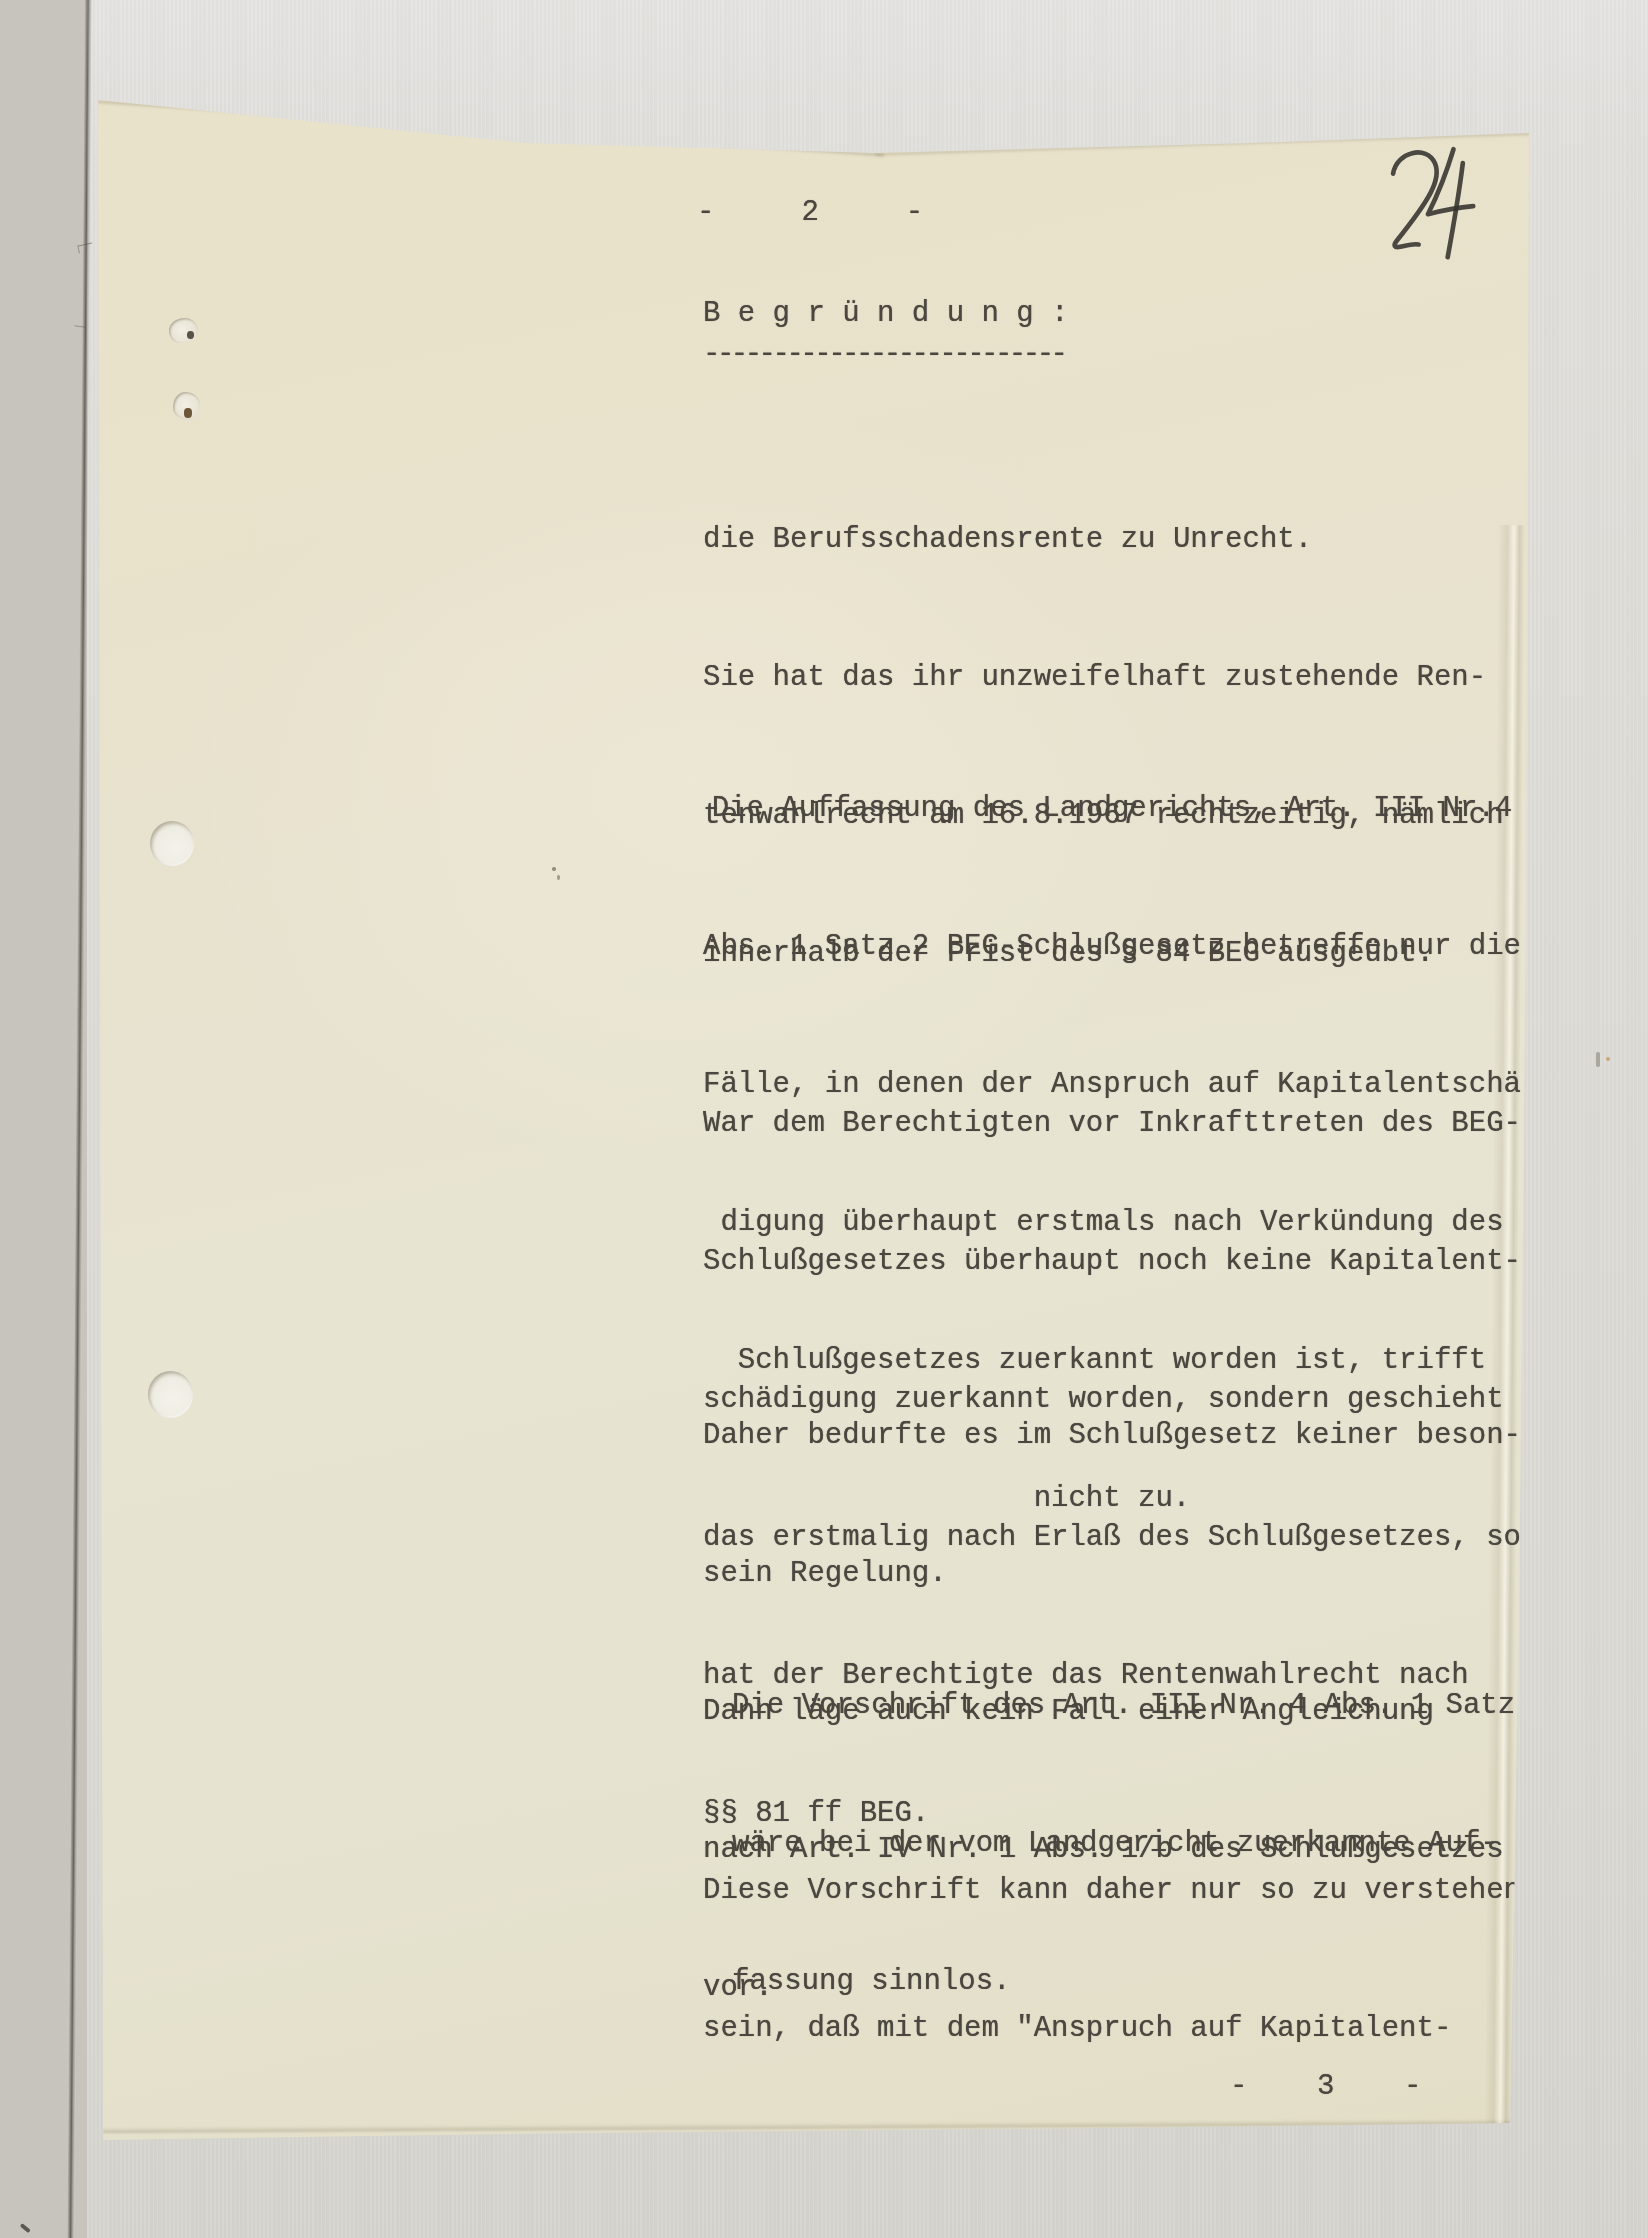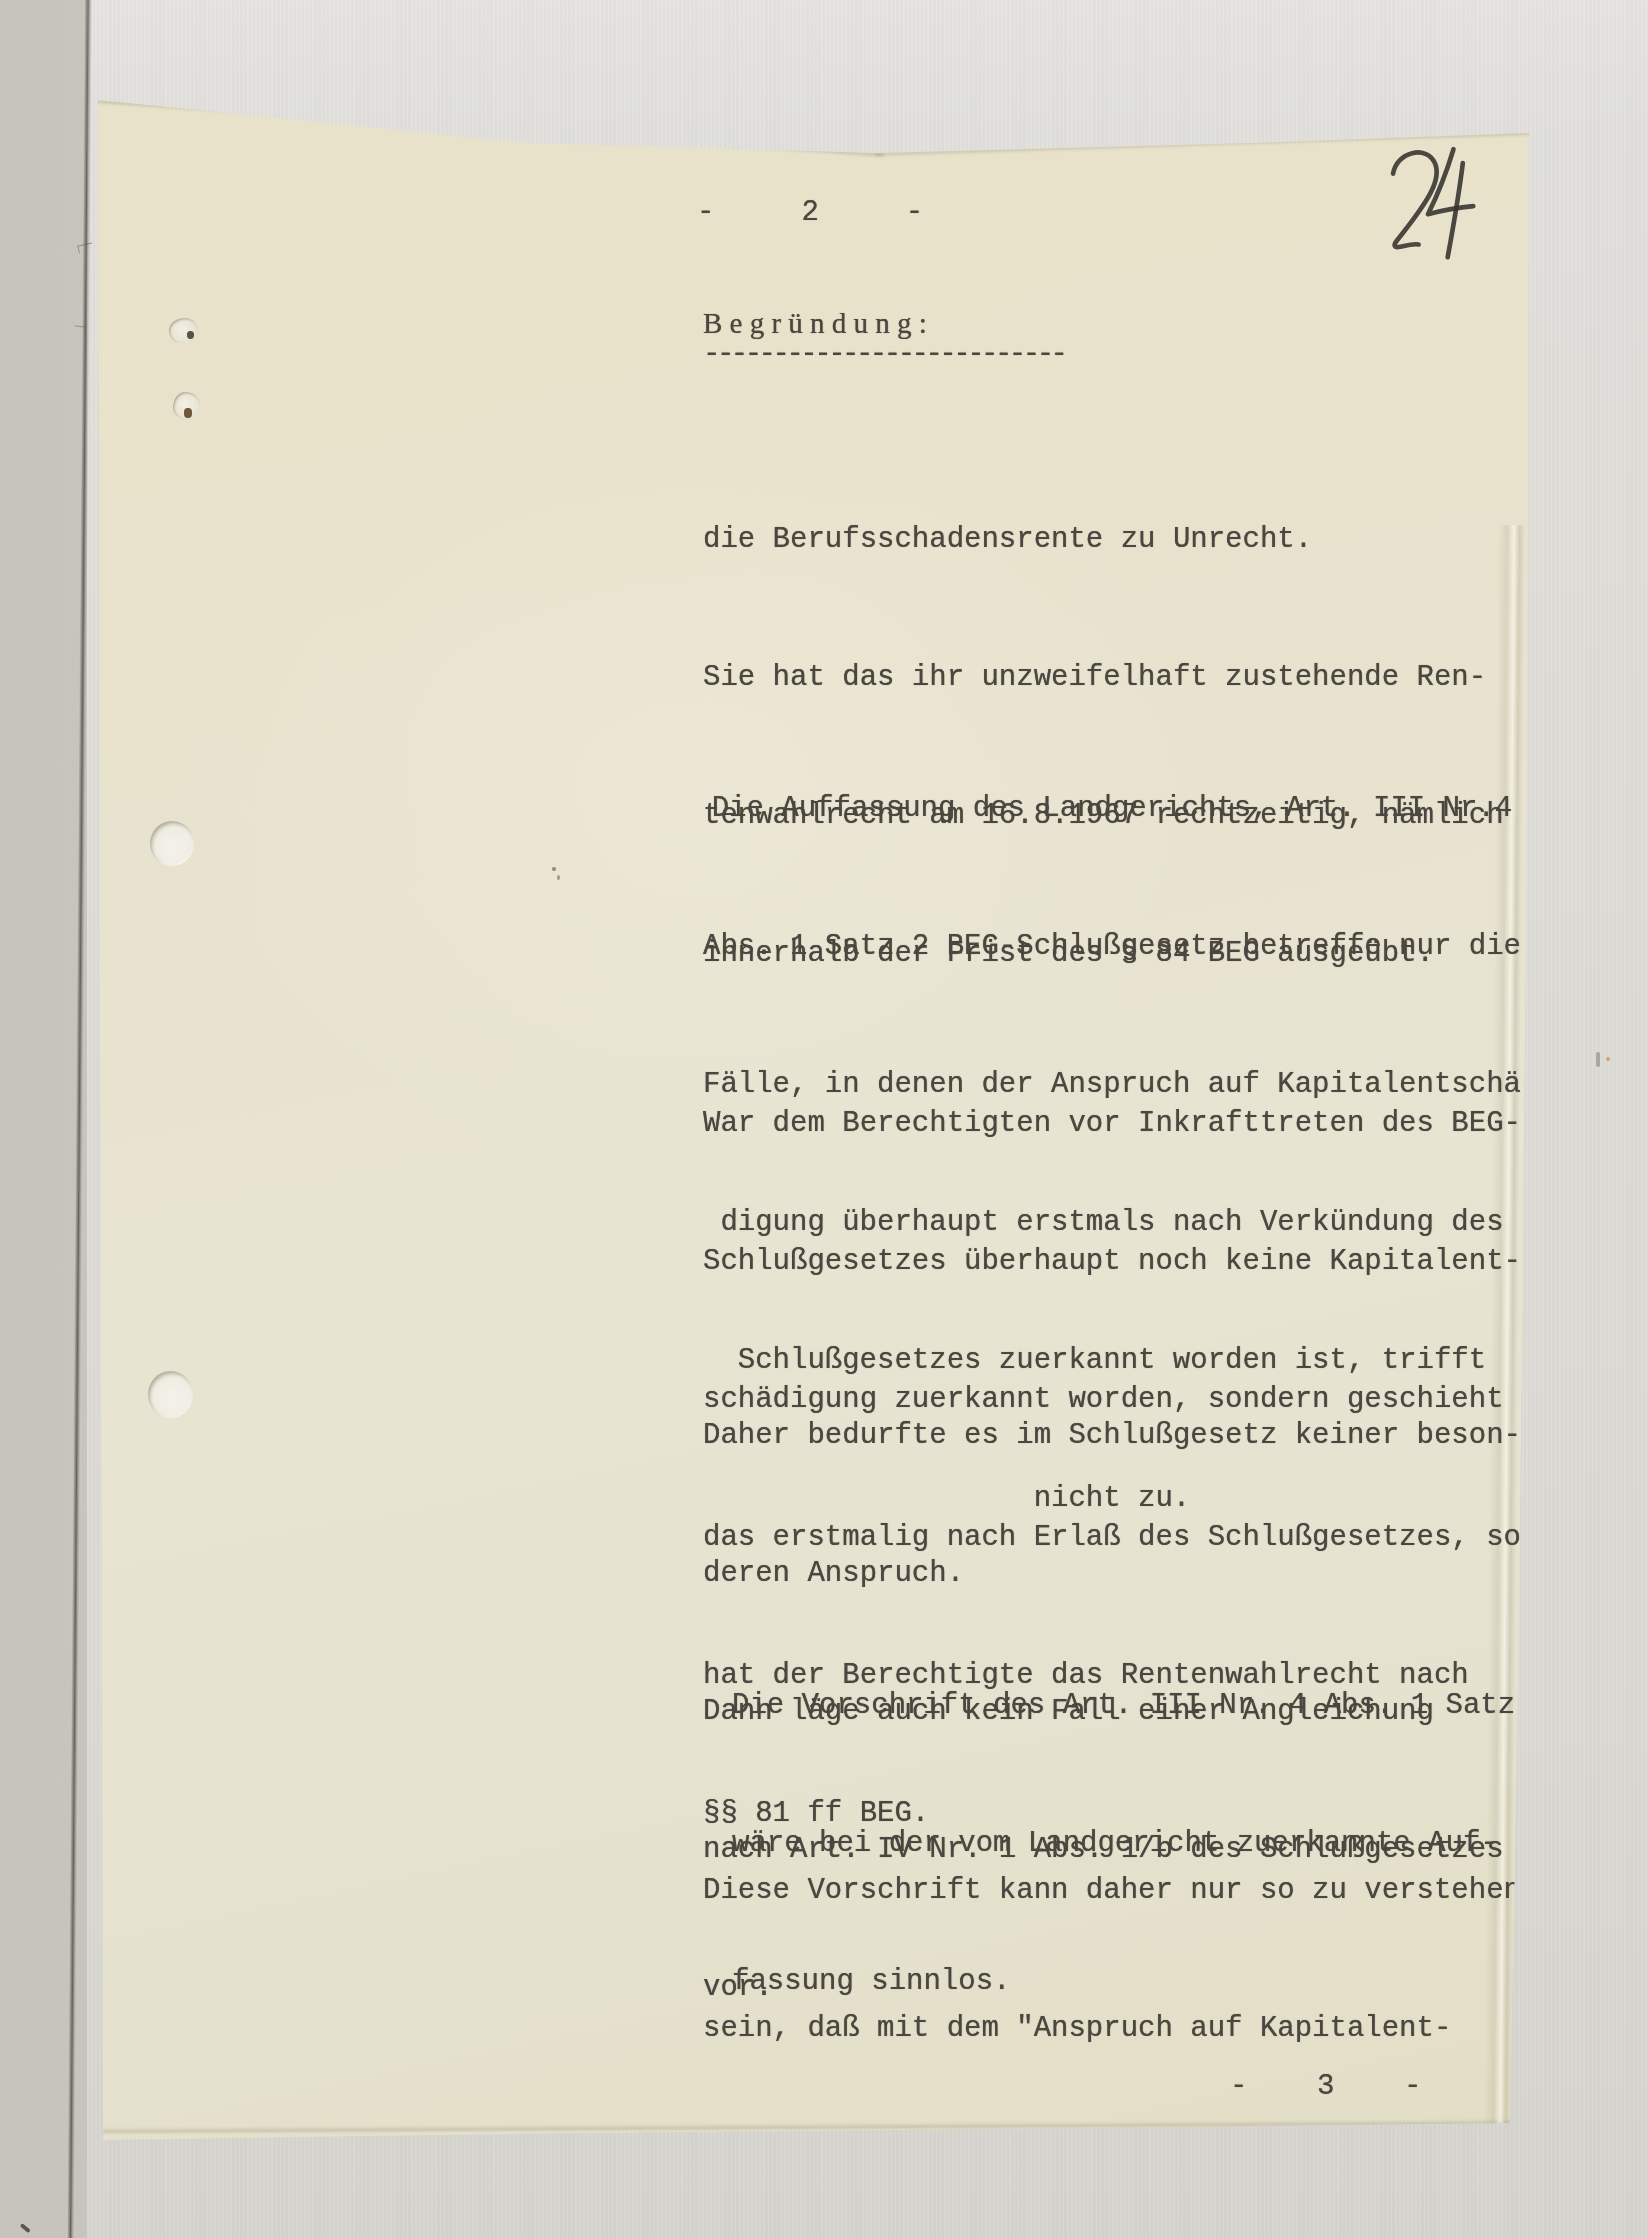--- a/index.html
+++ b/index.html
@@ -118,21 +118,21 @@
     <div class="mark speck2"></div>
 
     <div class="typed" style="left:697px;top:190px;">-     2     -</div>
 
     <svg class="folio" viewBox="0 0 210 200" role="img" aria-label="24">
       <path d="M 38,52 C 44,14 96,2 110,34 C 122,62 100,98 44,168 C 38,176 40,180 50,178 C 60,176 72,172 82,174"></path>
       <path d="M 142,10 C 130,50 112,94 98,122 C 124,115 152,110 176,108"></path>
       <path d="M 158,34 C 152,84 140,152 132,196"></path>
     </svg>
 
-    <div class="typed" style="left:703px;top:300px;font-family:Liberation Serif, serif;">B e g r ü n d u n g :</div>
+    <div class="typed" style="left:703px;top:291px;">B e g r ü n d u n g :</div>
     <div class="typed heading-dashes" style="left:703px;top:332px;">--------------------------</div>
 
     <div class="typed para" style="top:425px;">
       <div>die Berufsschadensrente zu Unrecht.</div>
       <div>Sie hat das ihr unzweifelhaft zustehende Ren-</div>
       <div>tenwahlrecht am 16.8.1967 rechtzeitig, nämlich</div>
       <div>innerhalb der Frist des § 84 BEG ausgeübt.</div>
     </div>
 
     <div class="typed para" style="top:694px;text-align:center;">
@@ -148,21 +148,21 @@
       <div>War dem Berechtigten vor Inkrafttreten des BEG-</div>
       <div>Schlußgesetzes überhaupt noch keine Kapitalent-</div>
       <div>schädigung zuerkannt worden, sondern geschieht</div>
       <div>das erstmalig nach Erlaß des Schlußgesetzes, so</div>
       <div>hat der Berechtigte das Rentenwahlrecht nach</div>
       <div>§§ 81 ff BEG.</div>
     </div>
 
     <div class="typed para" style="top:1321px;">
       <div>Daher bedurfte es im Schlußgesetz keiner beson-</div>
-      <div>deren Anspruch.</div>
+      <div>sein Regelung.</div>
       <div>Dann läge auch kein Fall einer Angleichung</div>
       <div>nach Art. IV Nr. 1 Abs. 1/b des Schlußgesetzes</div>
       <div>vor.</div>
     </div>
 
     <div class="typed para" style="top:1591px;margin-left:29px;">
       <div>Die Vorschrift des Art. III Nr. 4 Abs. 1 Satz 2</div>
       <div>wäre bei der vom Landgericht zuerkannte Auf-</div>
       <div>fassung sinnlos.</div>
     </div>

